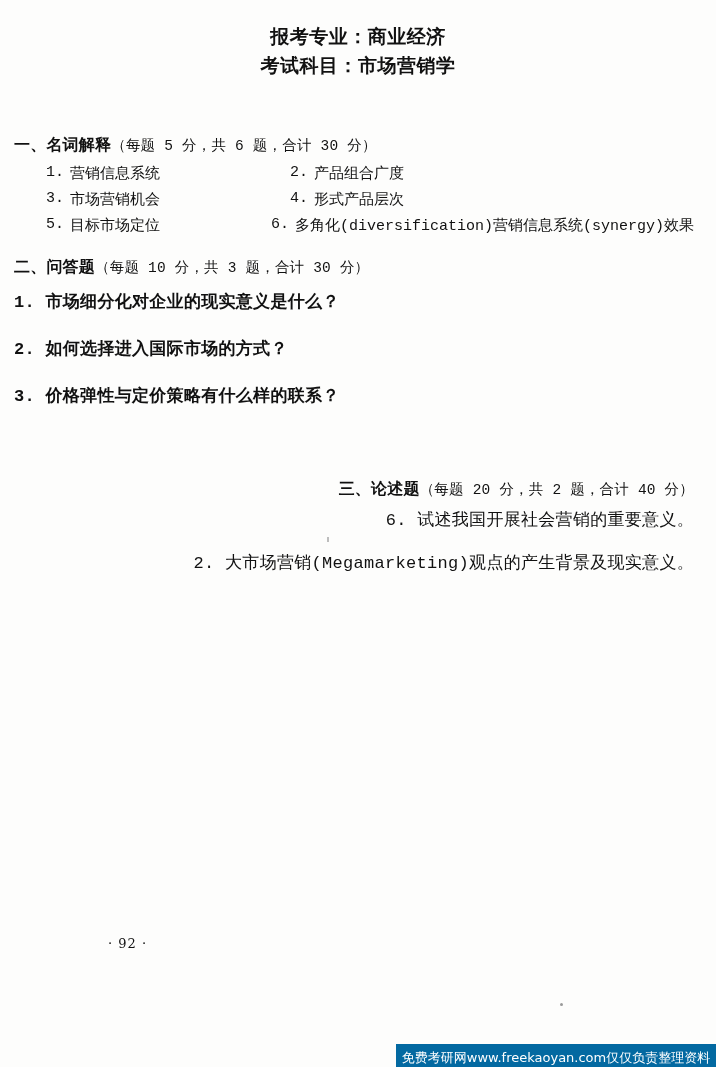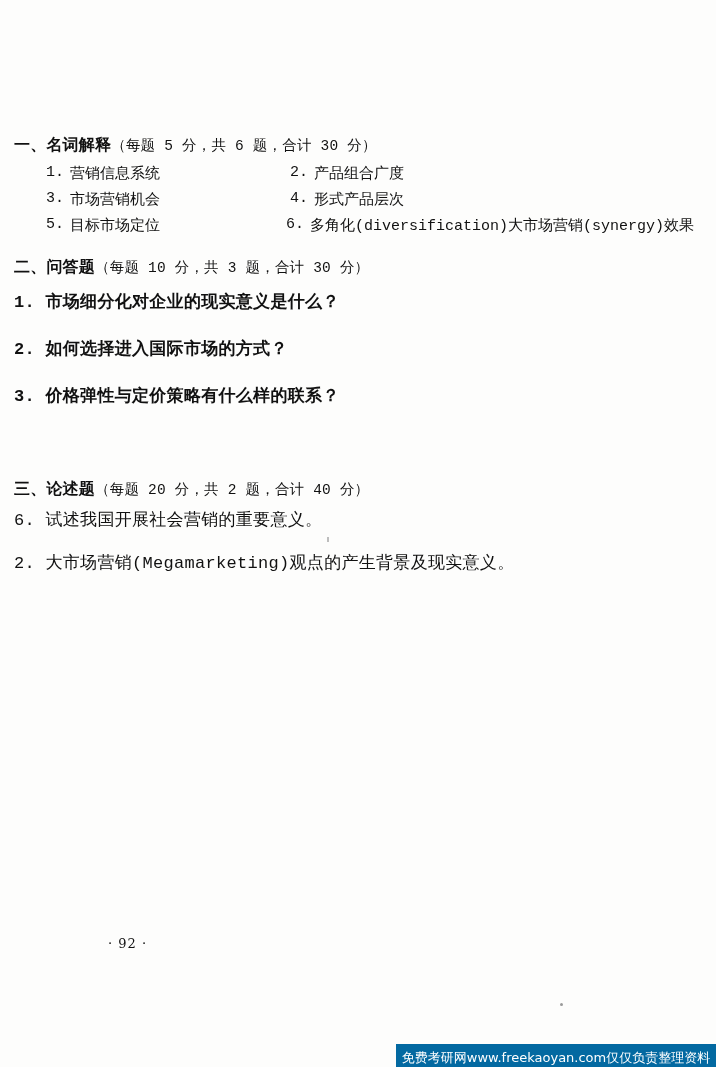--- a/index.html
+++ b/index.html
@@ -141,20 +141,22 @@
     letter-spacing: 0px;
     white-space: nowrap;
   }
 </style>
 </head>
 <body>
 
 <div class="page">
 
   <div class="header">
+    <div class="header-line">报考专业：商业经济</div>
+    <div class="header-line">考试科目：市场营销学</div>
   </div>
 
   <div class="content">
 
     <div class="section">
       <div class="section-title">
         <span>一、名词解释</span><span class="meta">（每题 5 分，共 6 题，合计 30 分）</span>
       </div>
       <div class="terms">
         <div class="terms-row">
@@ -177,40 +179,40 @@
             <span class="term-text">形式产品层次</span>
           </div>
         </div>
         <div class="terms-row">
           <div class="term-cell">
             <span class="term-num">5.</span>
             <span class="term-text">目标市场定位</span>
           </div>
           <div class="term-cell wide">
             <span class="term-num">6.</span>
-            <span class="term-text">多角化(diversification)大市场营销(synergy)效果</span>
+            <span class="term-text">多角化(diversification)营销信息系统(synergy)效果</span>
           </div>
         </div>
       </div>
     </div>
 
     <div class="section" style="margin-top:22px;">
       <div class="section-title">
         <span>二、问答题</span><span class="meta">（每题 10 分，共 3 题，合计 30 分）</span>
       </div>
       <div class="qlist">
         <div class="qitem">1. 市场细分化对企业的现实意义是什么？</div>
         <div class="qitem">2. 如何选择进入国际市场的方式？</div>
         <div class="qitem">3. 价格弹性与定价策略有什么样的联系？</div>
       </div>
     </div>
 
     <div class="spacer-block"></div>
 
-    <div class="section" style="margin-top:22px;">
+    <div class="section" style="margin-top:22px;text-align:right;">
       <div class="section-title">
         <span>三、论述题</span><span class="meta">（每题 20 分，共 2 题，合计 40 分）</span>
       </div>
       <div class="qlist essay-list" style="margin-top:8px;">
         <div class="qitem normal">6. 试述我国开展社会营销的重要意义。</div>
         <div class="qitem normal">2. 大市场营销(Megamarketing)观点的产生背景及现实意义。</div>
       </div>
     </div>
 
   </div>

